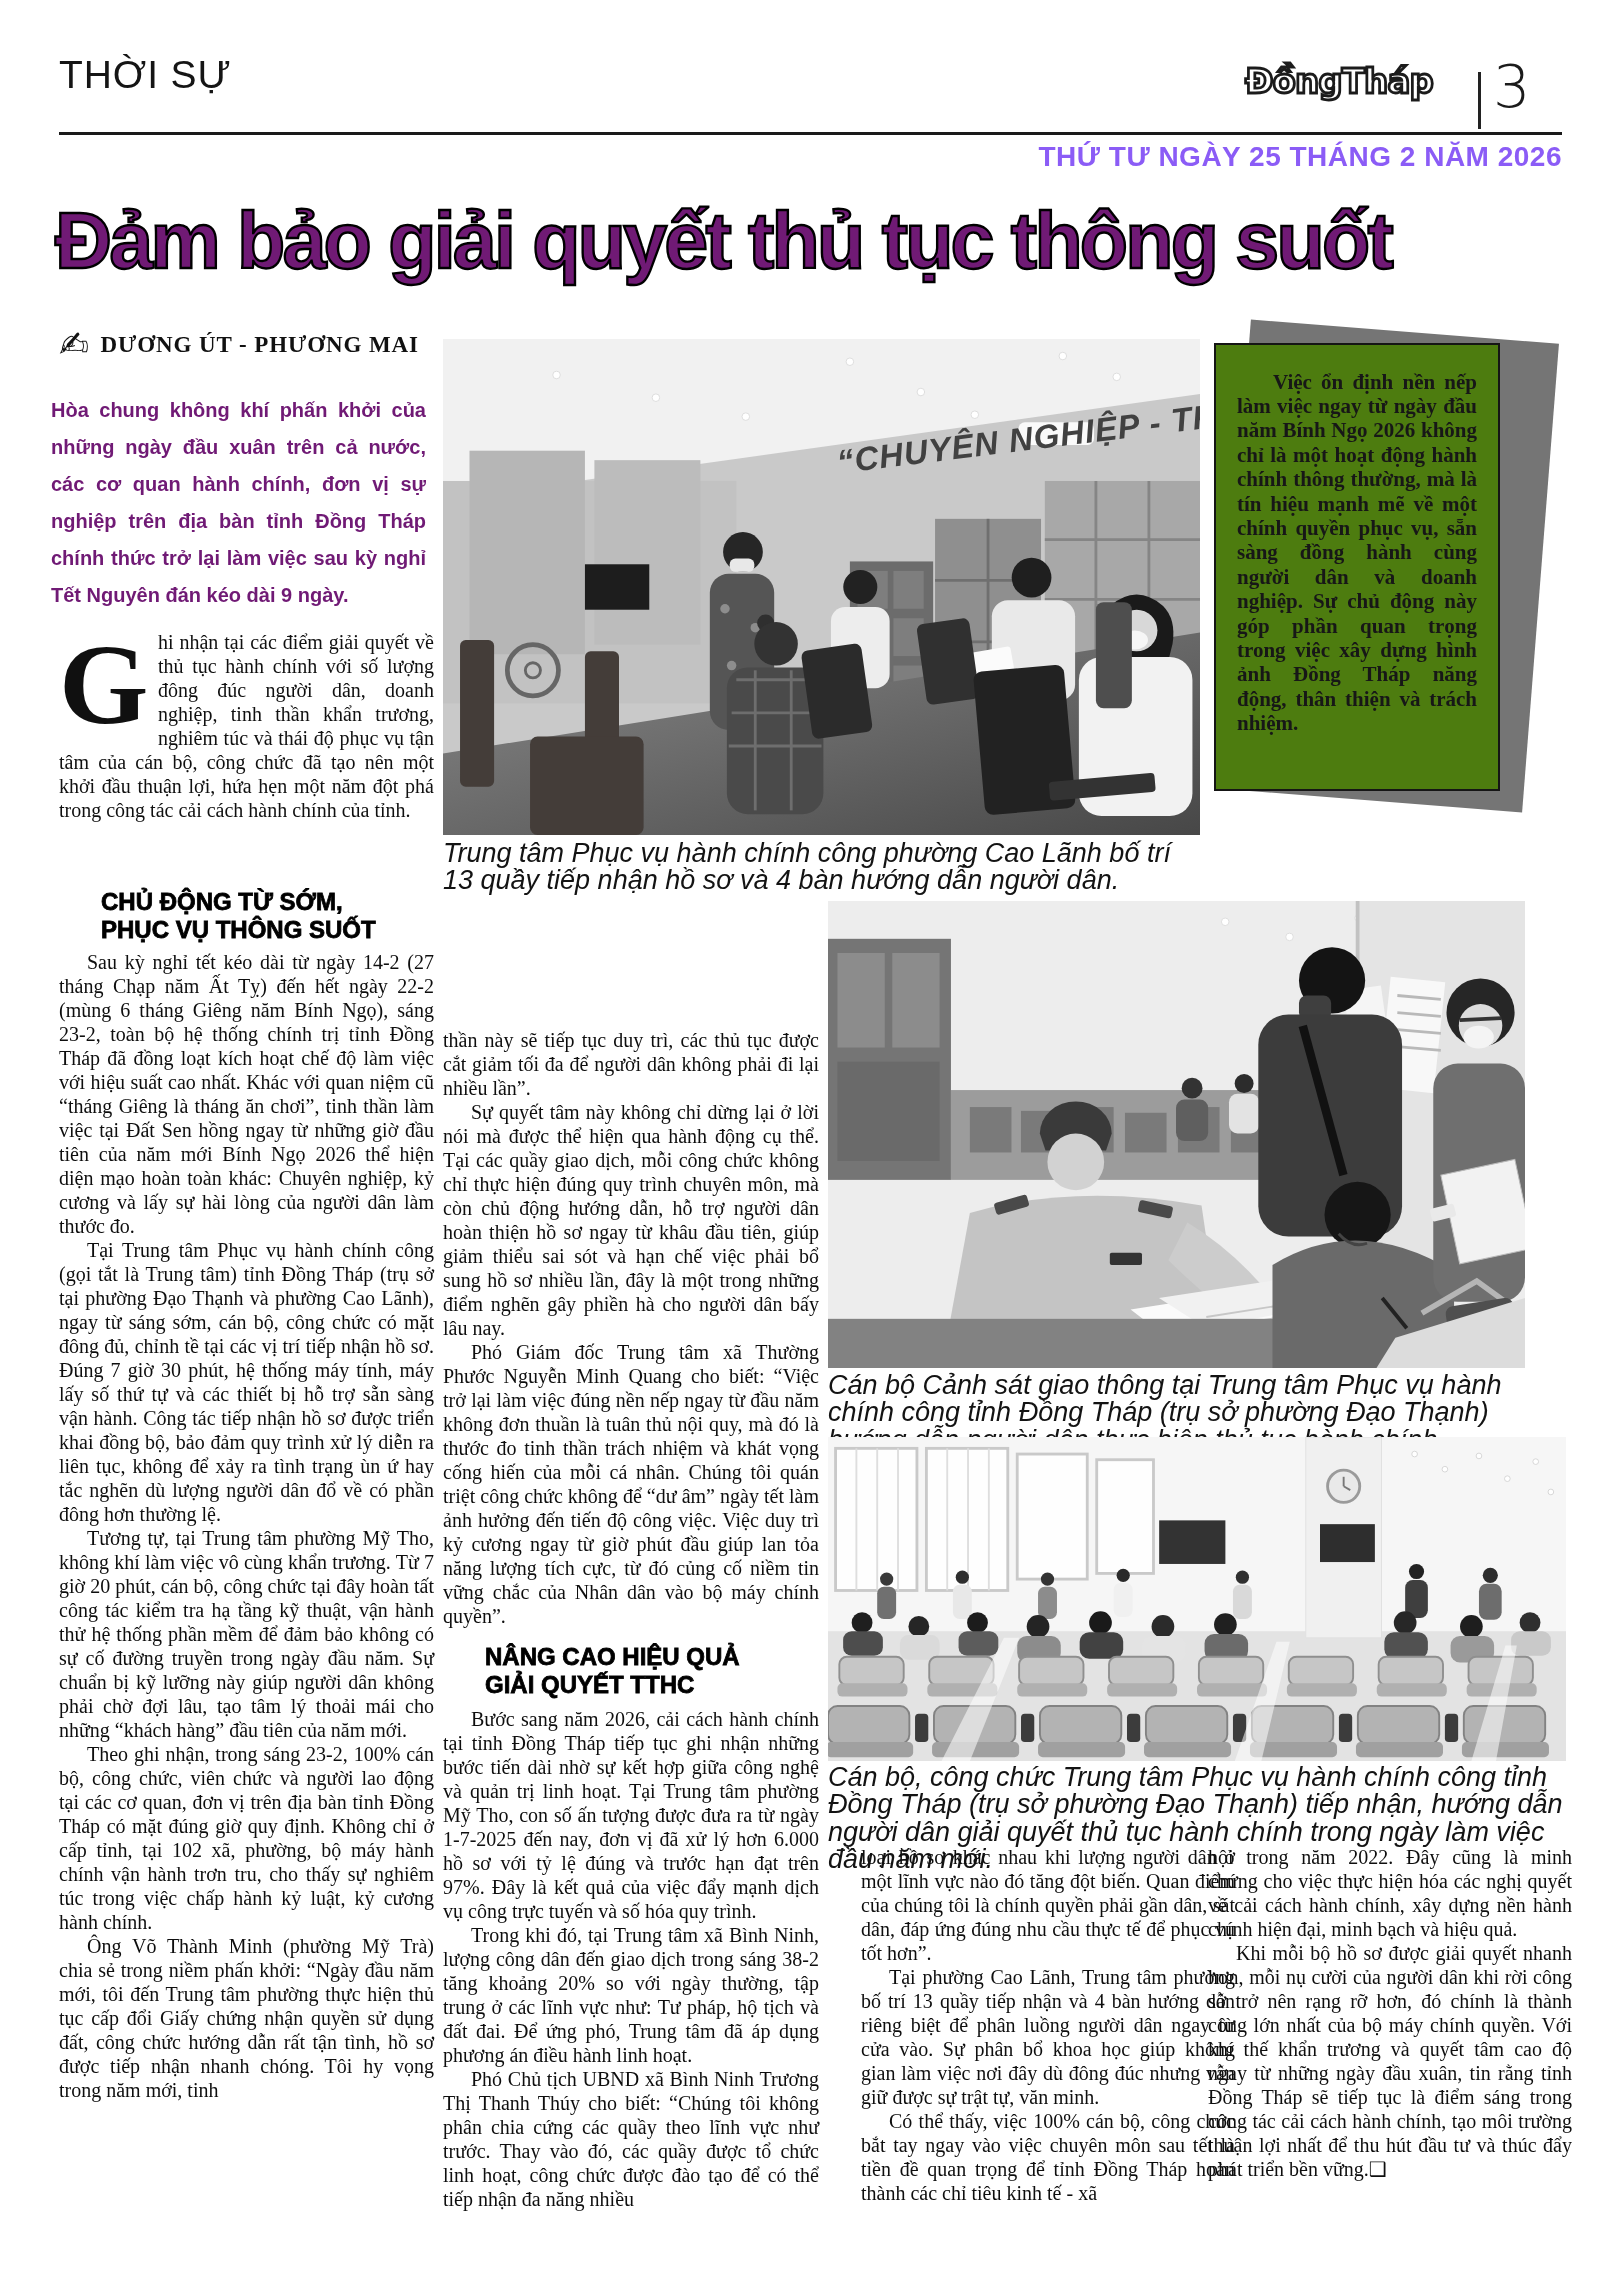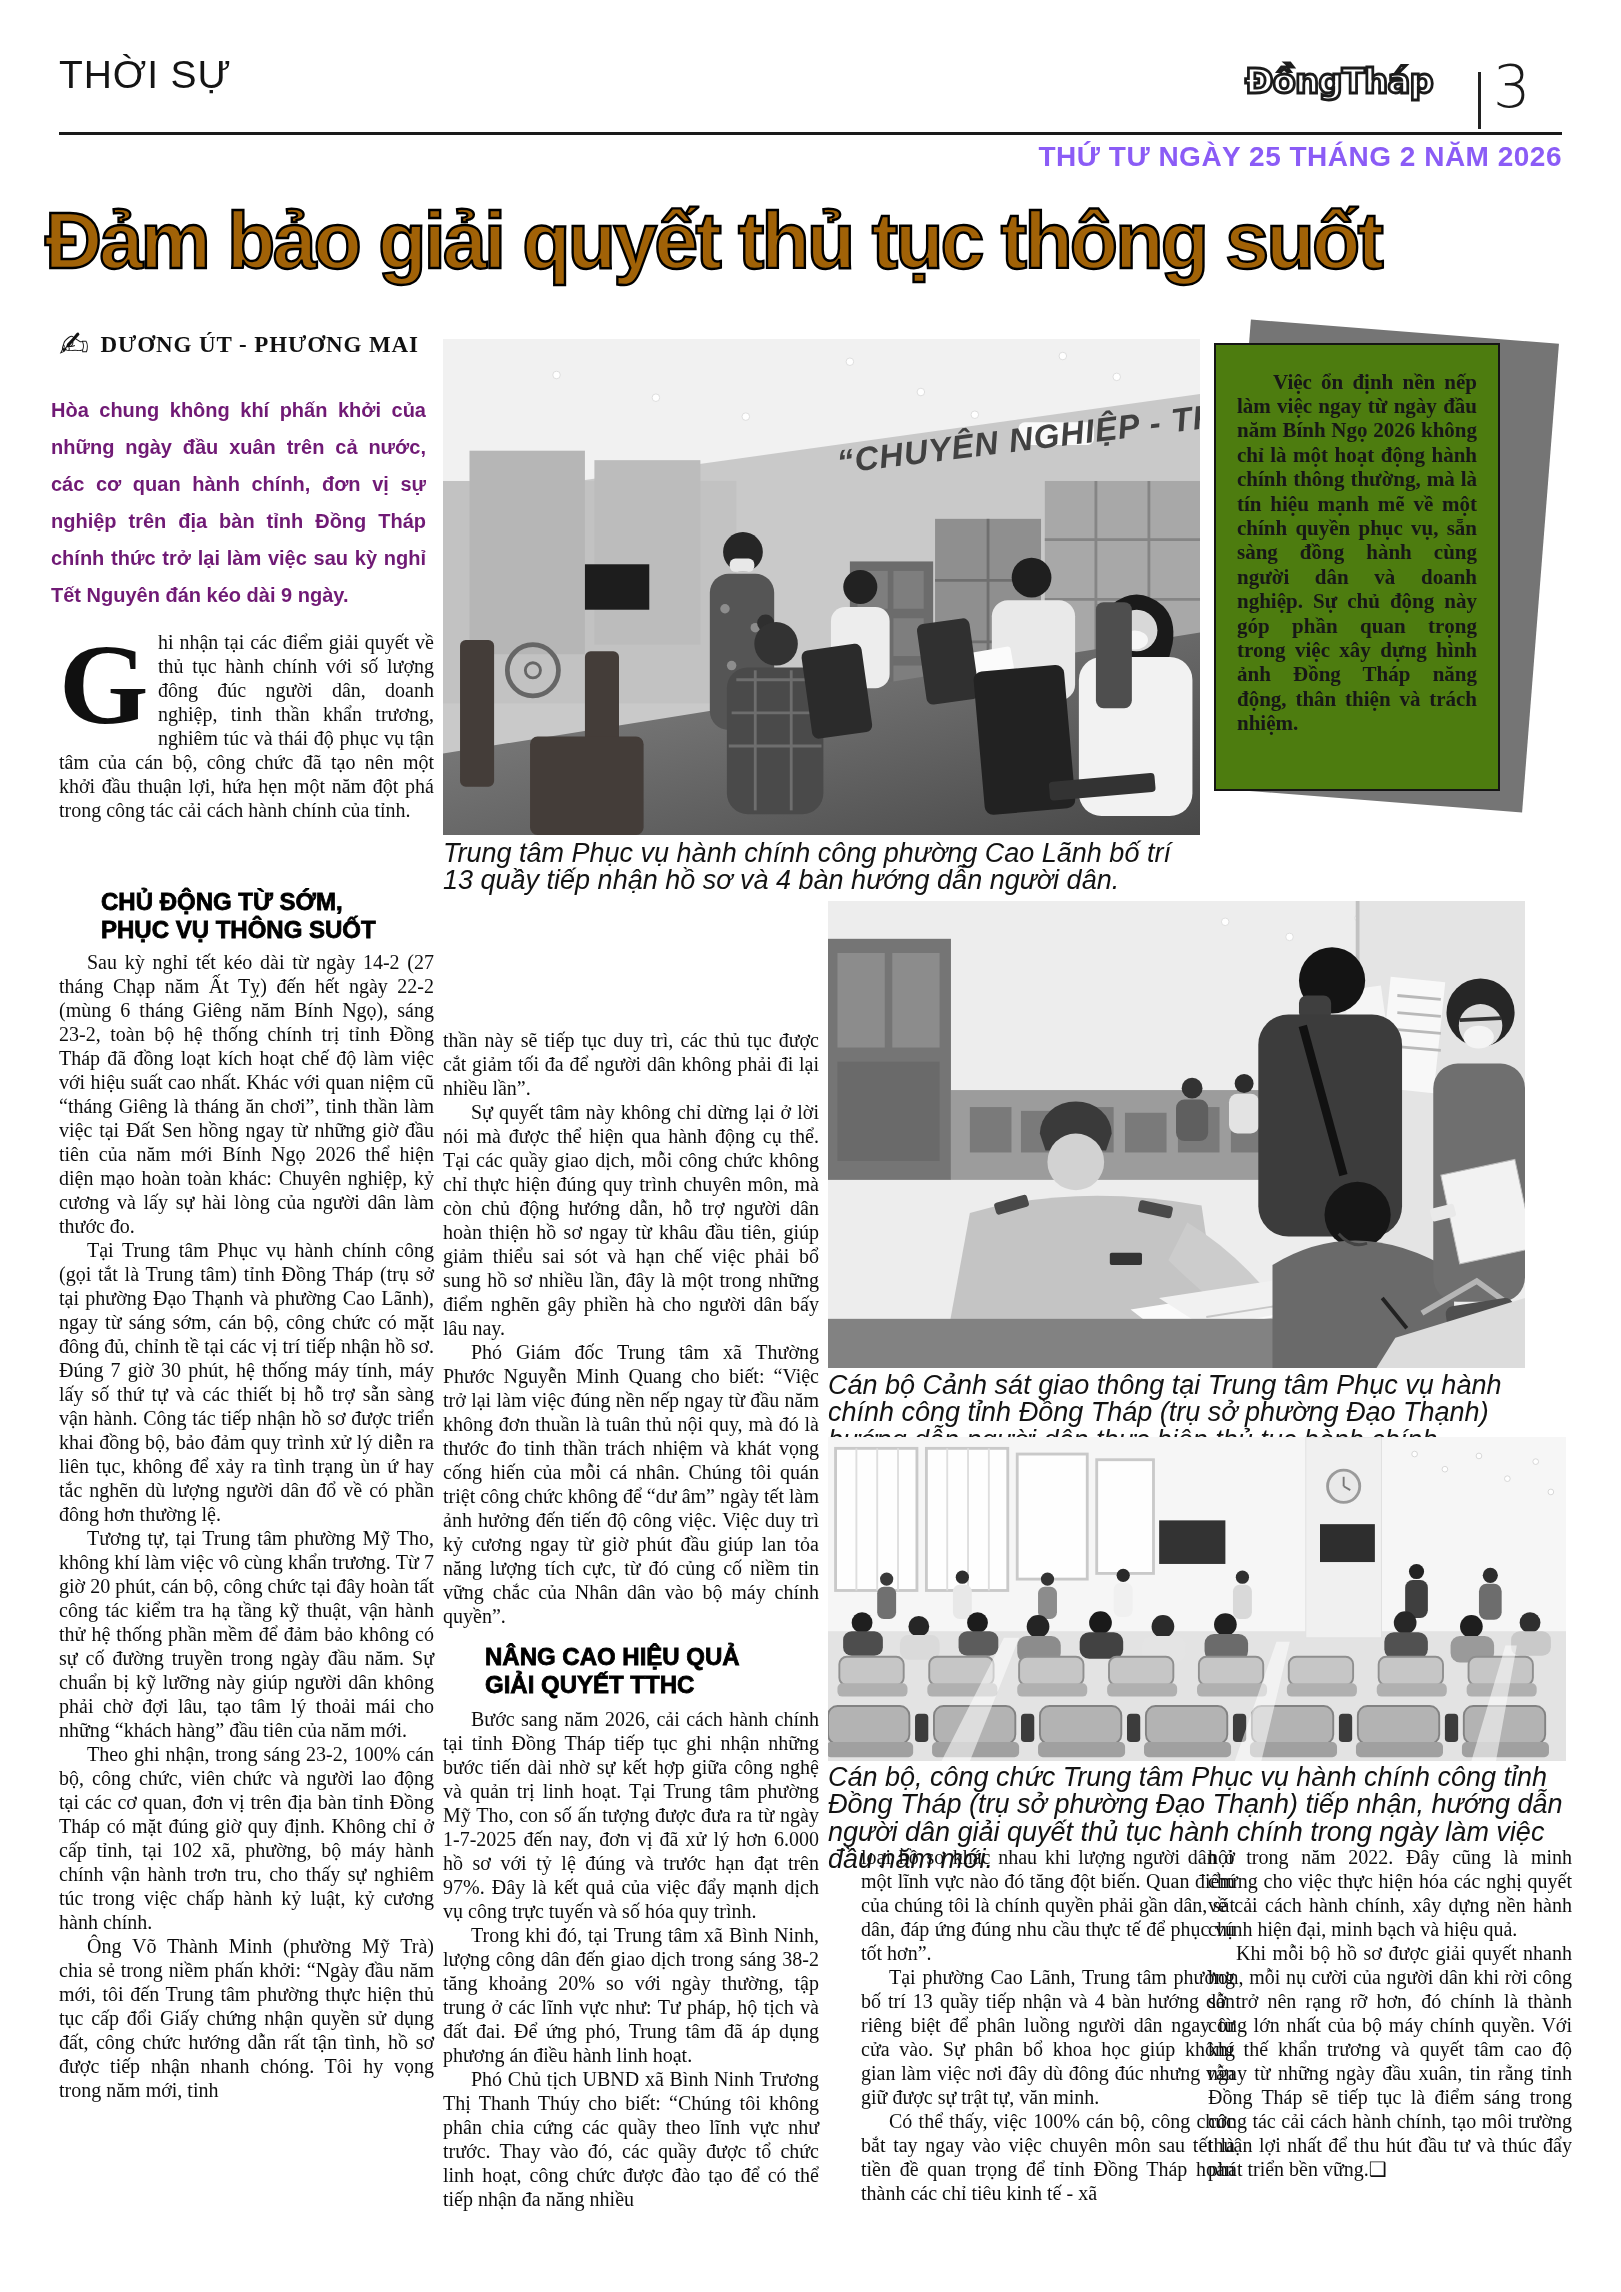--- a/index.html
+++ b/index.html
@@ -13,22 +13,22 @@
   .masthead{left:1245px;top:64px;font-family:"DejaVu Sans",sans-serif;font-size:34px;line-height:1;
             font-weight:900;color:#ffffff;-webkit-text-stroke:2.8px #1b1b1b;letter-spacing:-0.9px;}
   .mast-divider{left:1478px;top:72px;width:2.8px;height:57px;background:#222;}
   .page-num{left:1493px;top:57px;font-family:"DejaVu Sans",sans-serif;font-weight:300;
             font-size:59px;line-height:1;color:#1b1b1b;}
   .toprule{left:59px;top:132px;width:1503px;height:2.8px;background:#1a1a1a;}
   .dateline{left:59px;top:141px;width:1503px;text-align:right;font-family:"Liberation Sans",sans-serif;
             font-size:28px;font-weight:600;letter-spacing:0.5px;color:#8b5cf6;}
 
   
-  .headline{left:45px;top:195px;width:1514px;font-family:"Liberation Sans",sans-serif;
-            font-size:79px;font-weight:700;letter-spacing:-2.8px;white-space:nowrap;color:#a16207;
+  .headline{left:55px;top:195px;width:1514px;font-family:"Liberation Sans",sans-serif;
+            font-size:79px;font-weight:700;letter-spacing:-2.8px;white-space:nowrap;color:#701a75;
             -webkit-text-stroke:2.4px #000;}
   .byline{left:59px;top:327px;display:flex;align-items:center;gap:11.4px;}
   .pen-icon{font-family:"DejaVu Sans",sans-serif;font-size:36px;line-height:1;color:#111;}
   .byline-text{font-family:"Liberation Serif",serif;font-weight:700;font-size:23px;
                letter-spacing:0.9px;color:#111;}
 
   
   .lede{left:51px;top:392px;width:375px;font-family:"Liberation Sans",sans-serif;
         font-size:20px;line-height:37px;font-weight:700;text-align:justify;color:#701a75;}
   .opening{left:59px;top:630px;width:375px;font-size:20px;line-height:24px;text-align:justify;}

